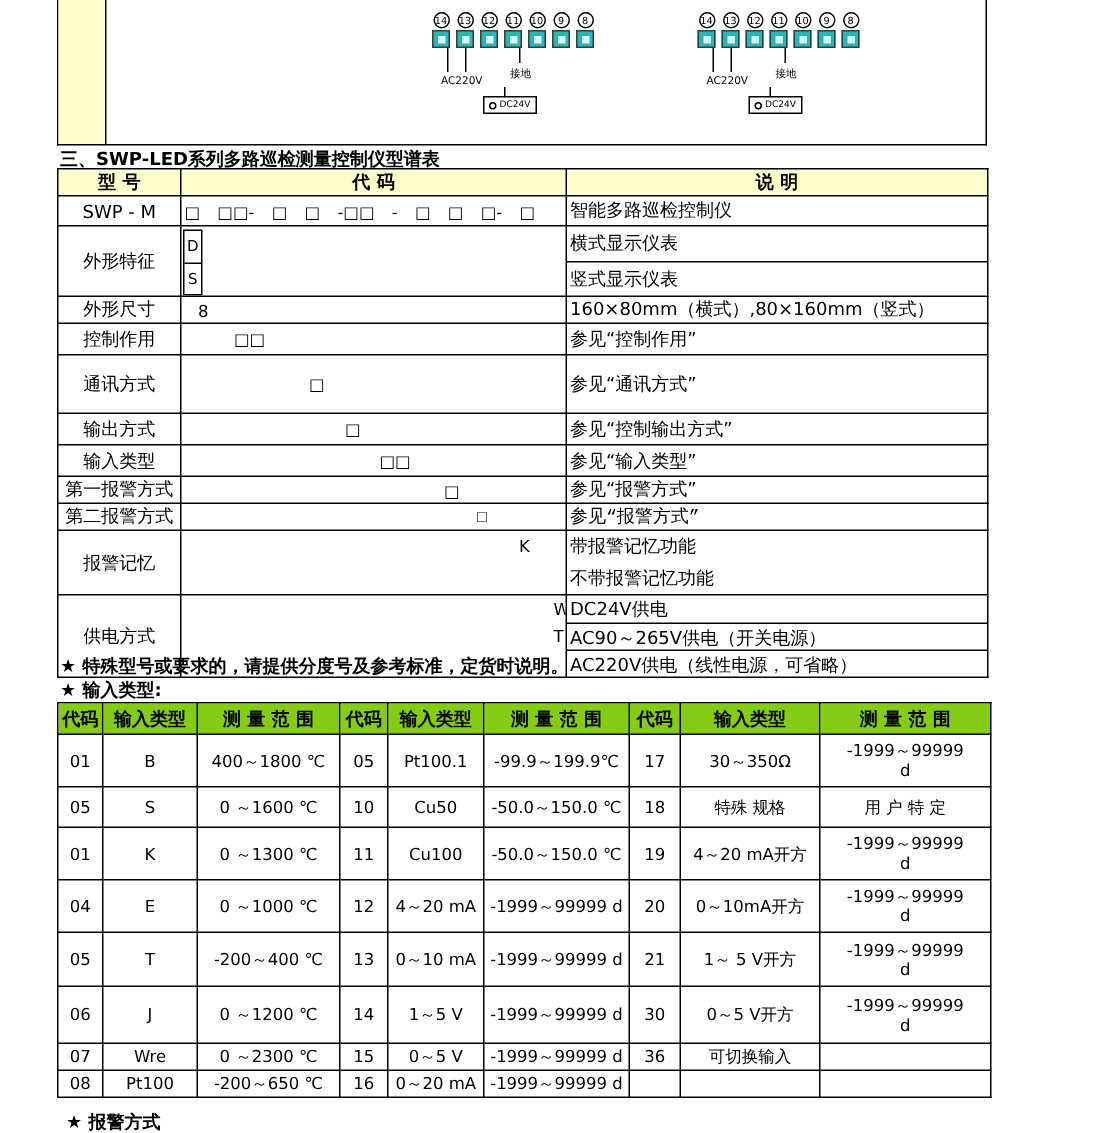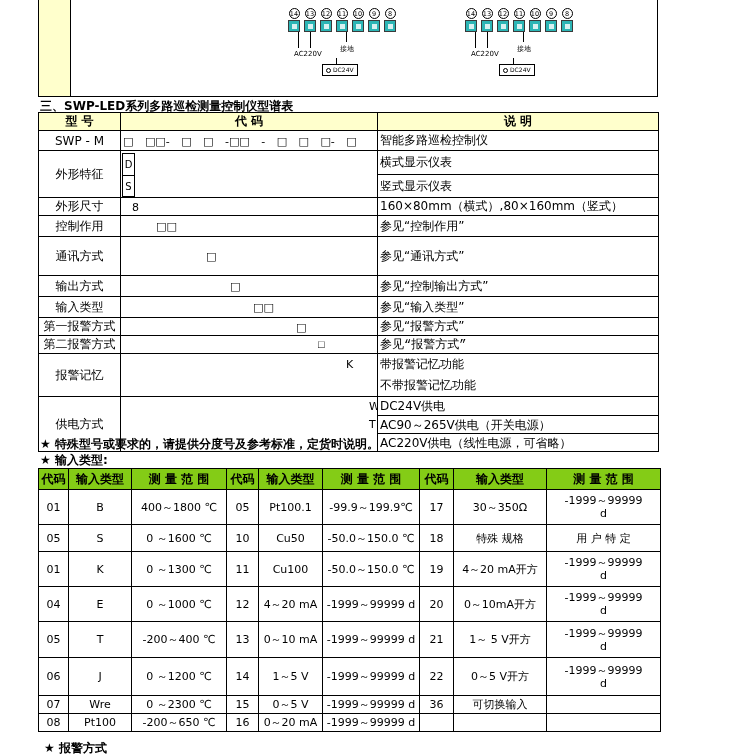--- a/index.html
+++ b/index.html
@@ -339,21 +339,21 @@
     <td class="mr">-1999～99999
 d</td>
   </tr>
   <tr style="height:38px;">
     <td>06</td>
     <td>J</td>
     <td class="mr">0 ～1200 ℃</td>
     <td>14</td>
     <td>1～5 V</td>
     <td class="mr">-1999～99999 d</td>
-    <td>22</td>
+    <td>30</td>
     <td>0～5 V开方</td>
     <td class="mr">-1999～99999
 d</td>
   </tr>
   <tr style="height:18px;">
     <td>07</td>
     <td>Wre</td>
     <td class="mr">0 ～2300 ℃</td>
     <td>15</td>
     <td>0～5 V</td>

